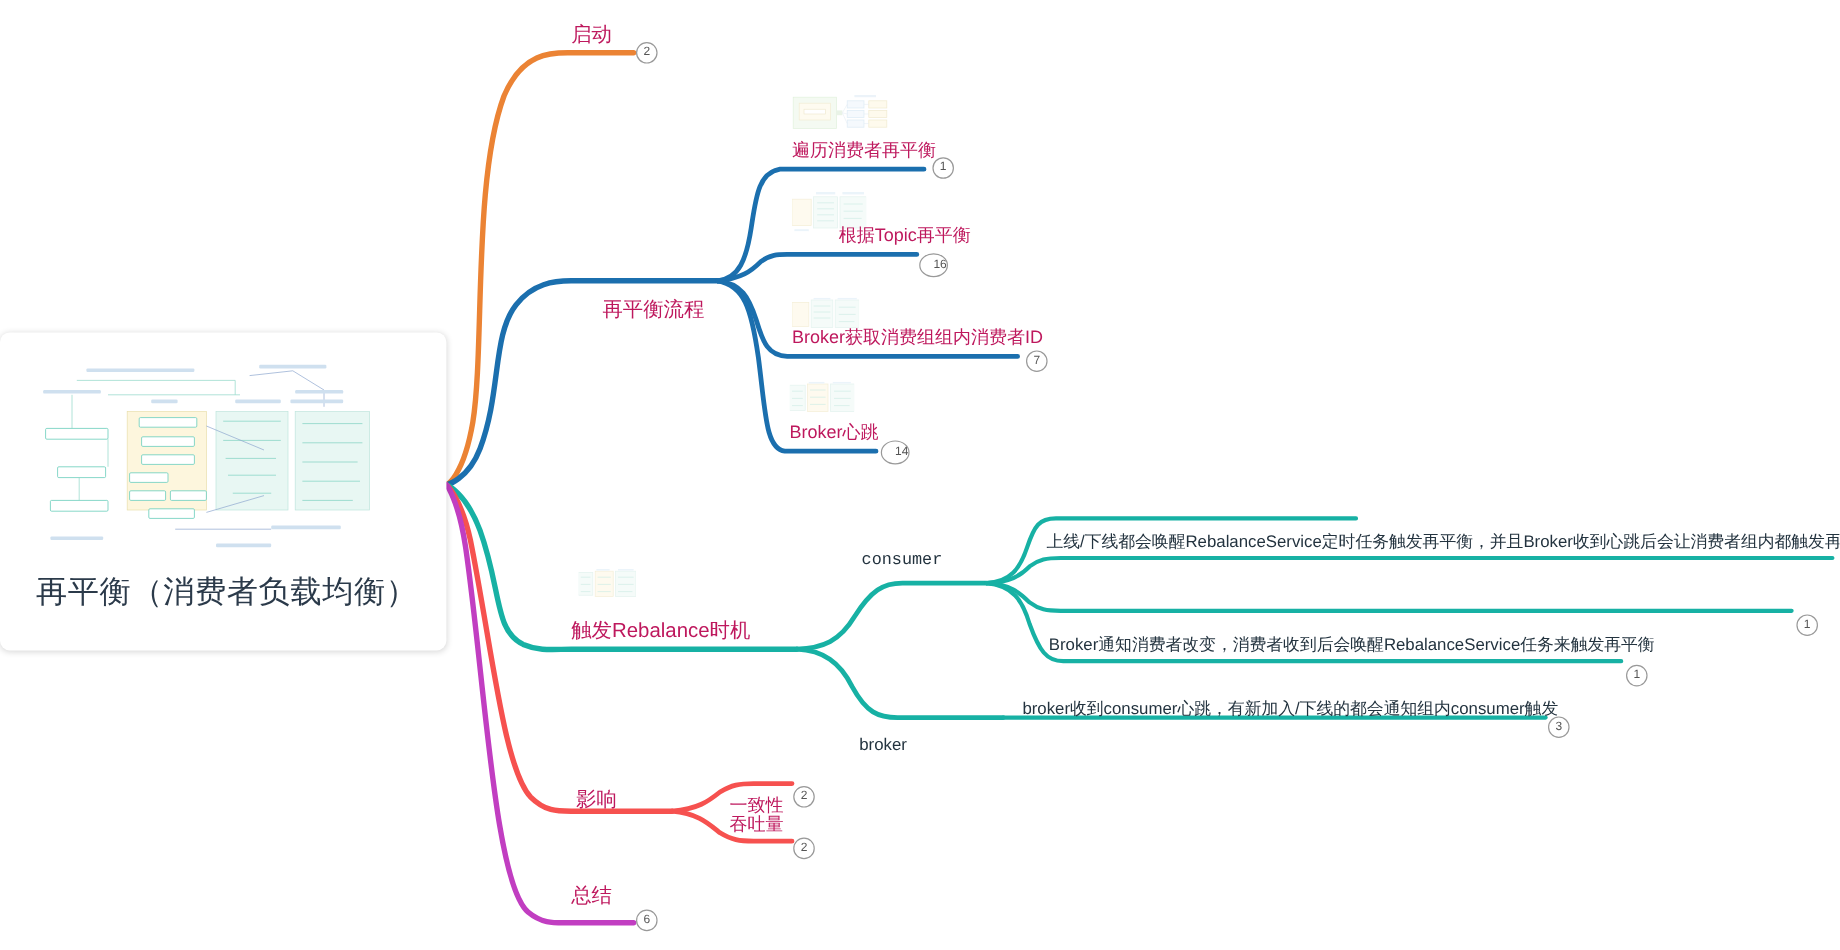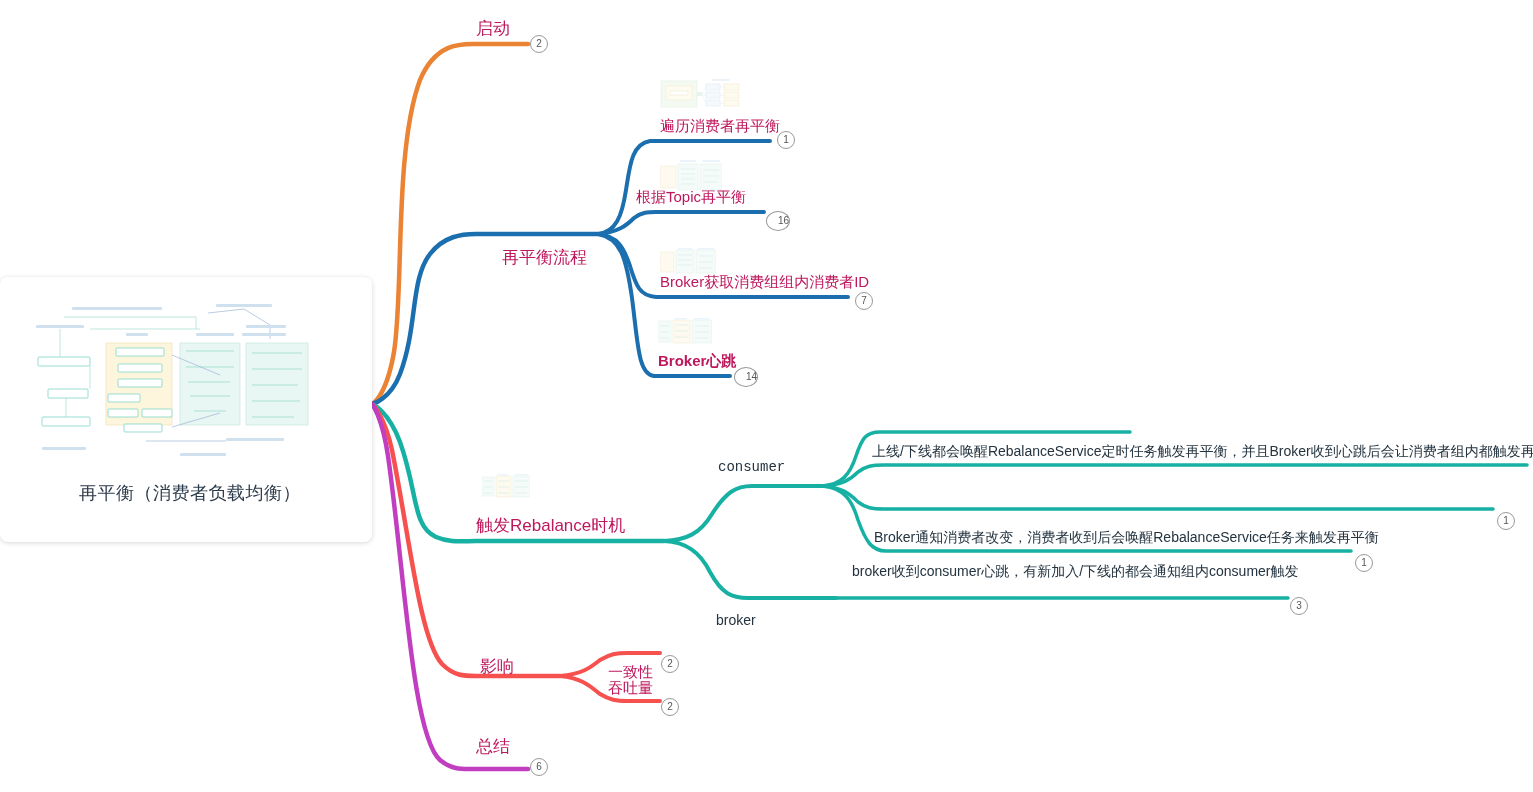--- a/index.html
+++ b/index.html
@@ -46,26 +46,25 @@
     width: 312px;
     height: 175px;
     background: #ffffff;
     overflow: hidden;
   }
   .central-title {
     position: absolute;
     left: 30px;
     top: 196px;
     width: 320px;
-    font-size: 18px;
+    font-size: 26px;
     line-height: 40px;
     color: #2b3a4a;
     letter-spacing: 0.5px;
     white-space: nowrap;
-    text-align: center;
   }
 
   
   .topic {
     position: absolute;
     white-space: nowrap;
     color: #be185d;
     transform: translateY(-100%);
   }
   .topic.main {
@@ -266,21 +265,21 @@
         <line x1="43" y1="16" x2="59" y2="16"></line>
         <line x1="43" y1="22" x2="58" y2="22"></line>
       </g>
       <g fill="#d5e7f4">
         <rect x="20" y="0" width="16" height="2"></rect>
         <rect x="42" y="0" width="18" height="2"></rect>
         <rect x="2" y="31" width="12" height="2"></rect>
       </g>
     </svg>
   </div>
-  <div class="topic sub" style="left:636px; top:207px;">根据Topic再平衡</div>
+  <div class="topic sub" style="left:699px; top:207px;">根据Topic再平衡</div>
   <div class="badge wide" style="left:766px; top:211px;">16</div>
 
   <div class="mini-thumb" style="left:660px; top:248px; width:56px; height:28px;">
     <svg viewBox="0 0 56 28" width="56" height="28">
       <rect x="0" y="4" width="14" height="20" fill="#fdf6dc" stroke="#e6daa8" stroke-width="0.6"></rect>
       <rect x="16" y="2" width="18" height="23" fill="#eaf7f3" stroke="#c3e3da" stroke-width="0.6"></rect>
       <rect x="36" y="2" width="20" height="23" fill="#eaf7f3" stroke="#c3e3da" stroke-width="0.6"></rect>
       <g stroke="#9bd8c9" stroke-width="0.6" fill="none">
         <line x1="18" y1="7" x2="32" y2="7"></line>
         <line x1="18" y1="12" x2="32" y2="12"></line>
@@ -313,21 +312,21 @@
         <line x1="37" y1="8" x2="51" y2="8"></line>
         <line x1="37" y1="14" x2="51" y2="14"></line>
         <line x1="37" y1="20" x2="50" y2="20"></line>
       </g>
       <g fill="#d5e7f4">
         <rect x="16" y="0" width="13" height="1.6"></rect>
         <rect x="36" y="0" width="15" height="1.6"></rect>
       </g>
     </svg>
   </div>
-  <div class="topic sub" style="left:658px; top:371px;font-weight:bold;">Broker心跳</div>
+  <div class="topic sub" style="left:658px; top:371px;">Broker心跳</div>
   <div class="badge wide" style="left:734px; top:367px;">14</div>
 
   <div class="mini-thumb" style="left:482px; top:474px; width:48px; height:26px;">
     <svg viewBox="0 0 48 26" width="48" height="26">
       <rect x="0" y="3" width="12" height="19" fill="#eaf7f3" stroke="#c3e3da" stroke-width="0.6"></rect>
       <rect x="14" y="2" width="15" height="21" fill="#fdf6dc" stroke="#e6daa8" stroke-width="0.6"></rect>
       <rect x="31" y="2" width="17" height="21" fill="#eaf7f3" stroke="#c3e3da" stroke-width="0.6"></rect>
       <g stroke="#9bd8c9" stroke-width="0.6" fill="none">
         <line x1="2" y1="7" x2="10" y2="7"></line>
         <line x1="2" y1="13" x2="10" y2="13"></line>
@@ -351,21 +350,21 @@
   <div class="topic small" style="left:716px; top:598px;margin-top:32px;">broker</div>
 
 
   <div class="topic small" style="left:872px; top:461px;">上线/下线都会唤醒RebalanceService定时任务触发再平衡，并且Broker收到心跳后会让消费者组内都触发再平衡</div>
 
   <div class="badge" style="left:1497px; top:512px;">1</div>
 
   <div class="topic small" style="left:874px; top:547px;">Broker通知消费者改变，消费者收到后会唤醒RebalanceService任务来触发再平衡</div>
   <div class="badge" style="left:1355px; top:554px;">1</div>
 
-  <div class="topic small" style="left:852px; top:581px;">broker收到consumer心跳，有新加入/下线的都会通知组内consumer触发</div>
+  <div class="topic small" style="left:852px; top:600px;">broker收到consumer心跳，有新加入/下线的都会通知组内consumer触发</div>
   <div class="badge" style="left:1290px; top:597px;">3</div>
 
   <div class="topic main" style="left:480px; top:678px;">影响</div>
   <div class="topic sub" style="left:608px; top:654px;margin-top:28px;">一致性</div>
   <div class="badge" style="left:661px; top:655px;">2</div>
   <div class="topic sub" style="left:608px; top:698px;">吞吐量</div>
   <div class="badge" style="left:661px; top:698px;">2</div>
 
   <div class="topic main" style="left:476px; top:758px;">总结</div>
   <div class="badge" style="left:530px; top:758px;">6</div>

